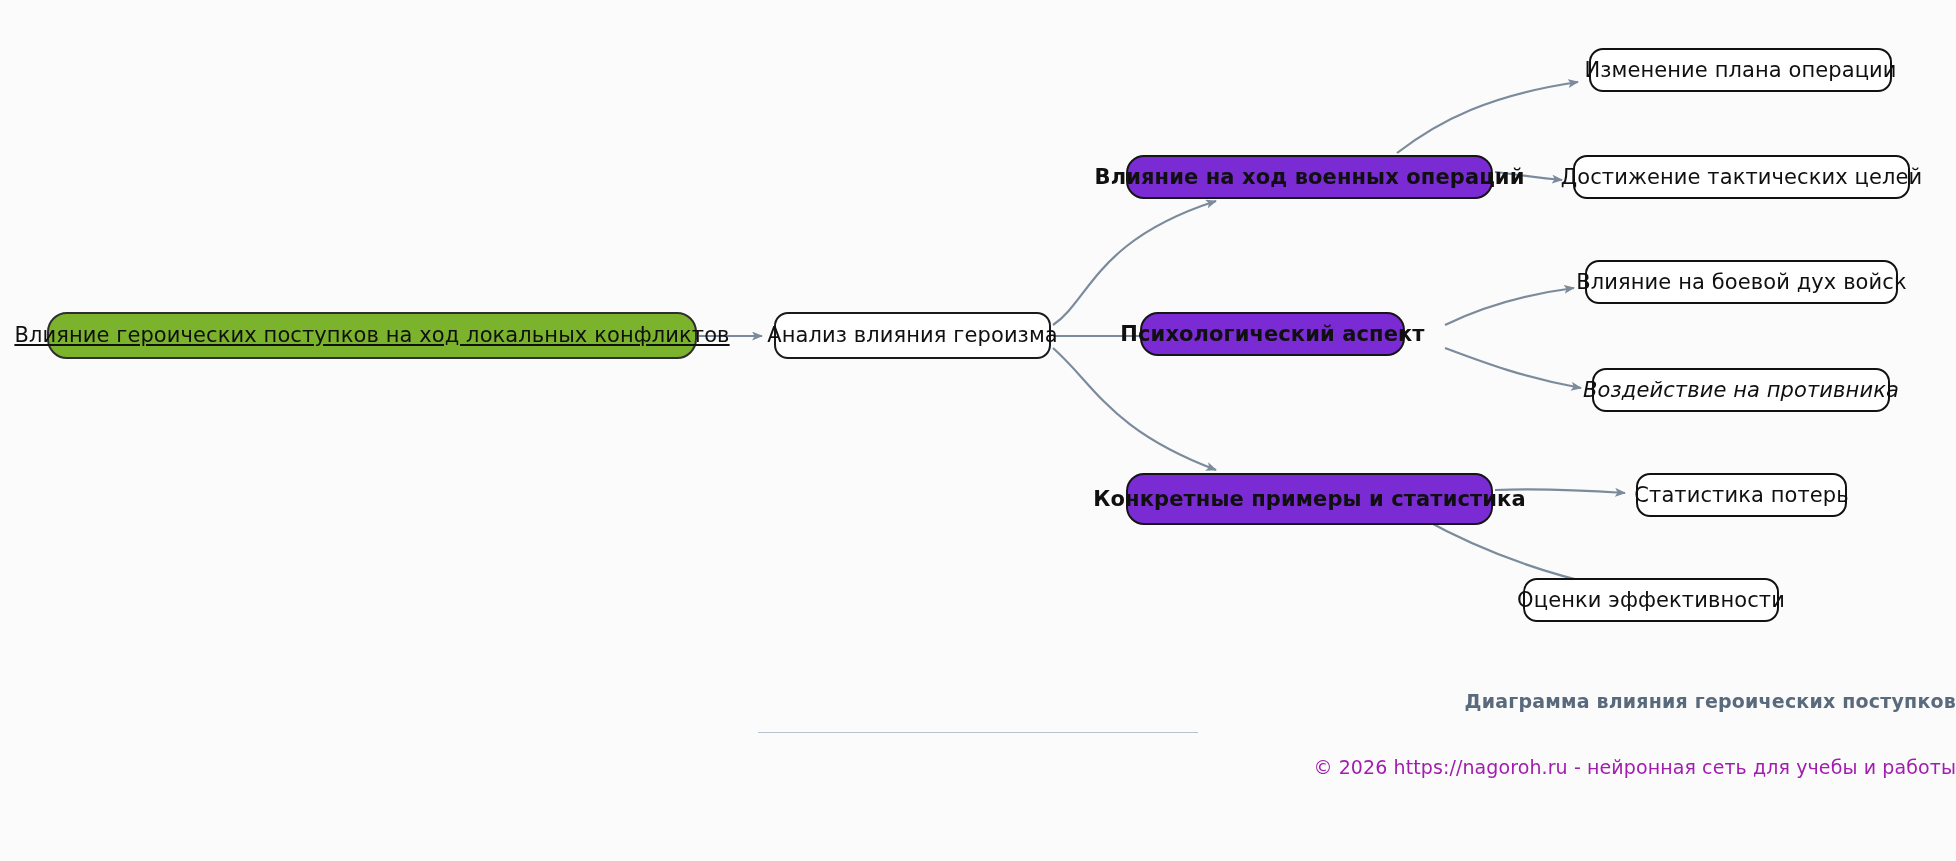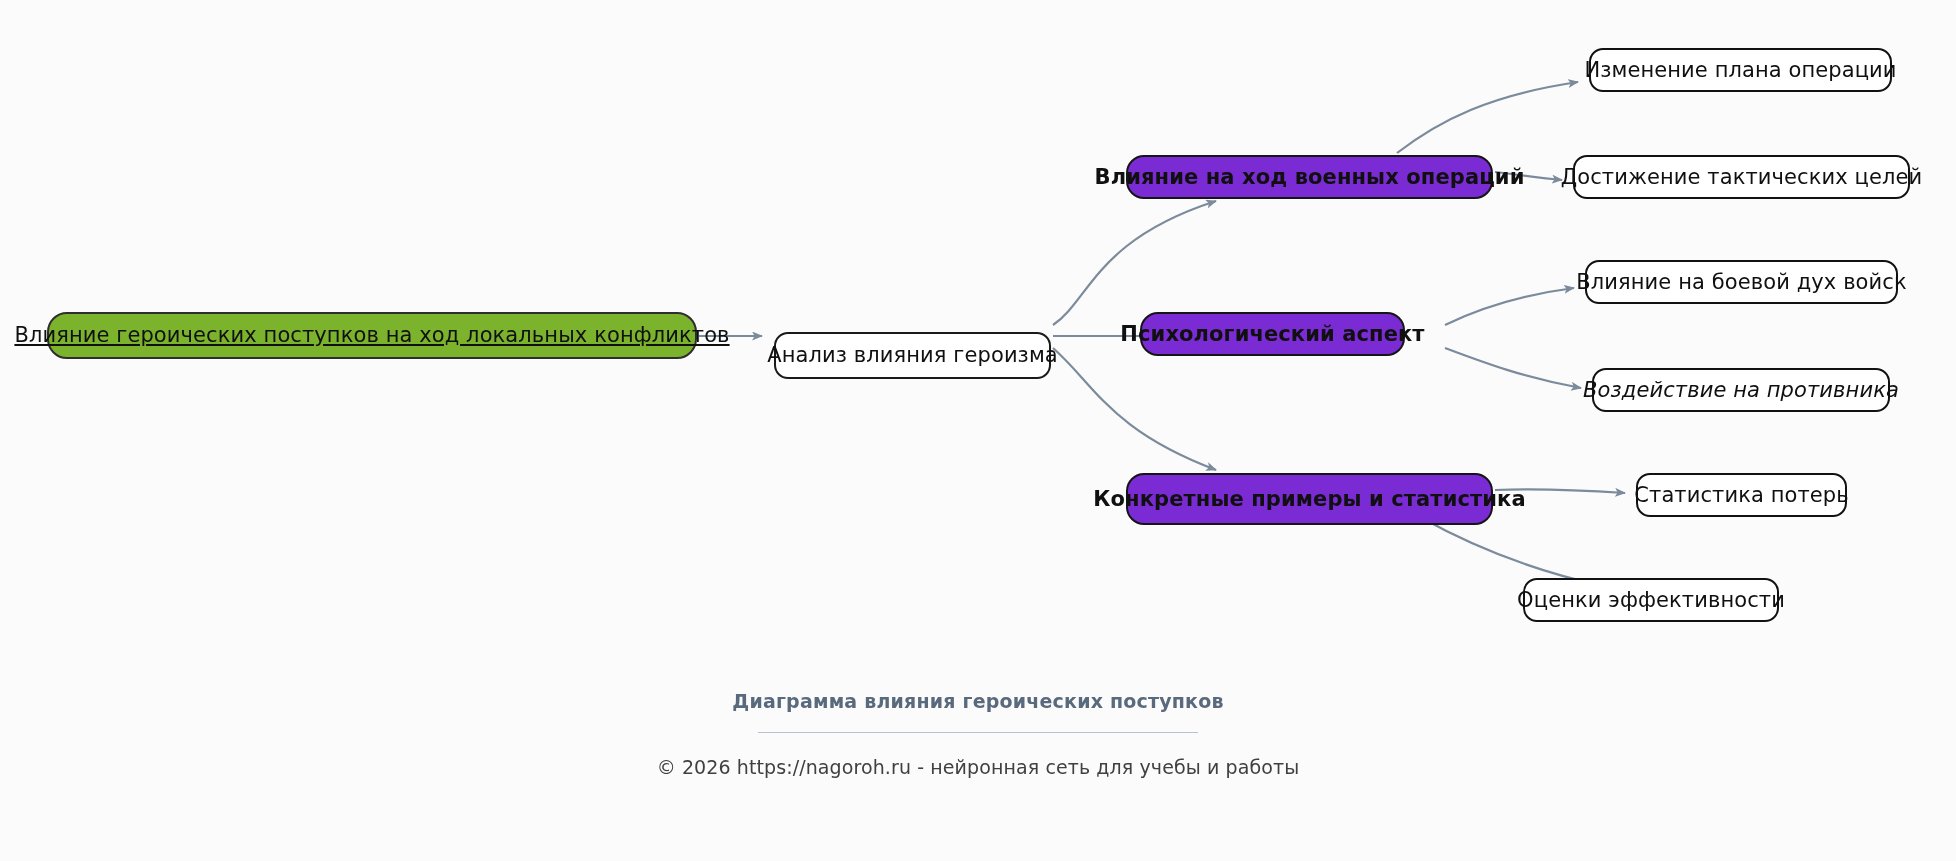--- a/index.html
+++ b/index.html
@@ -50,49 +50,48 @@
   }
   .node.branch {
     background: #7b2bd4;
     border-color: #151515;
     border-radius: 18px;
     font-weight: bold;
   }
   .node.mid {
     border-radius: 14px;
     border-color: #1a1a1a;
-    margin-top: 20px;
   }
   .node.leaf {
     border-radius: 14px;
     border-color: #111111;
   }
   #footer {
     position: absolute;
     left: 0;
     top: 690px;
     width: 1956px;
-    text-align: center;
+    text-align: right;
   }
   #caption {
     font-size: 19px;
     font-weight: bold;
     color: #5a6a7d;
     letter-spacing: 0.2px;
   }
   #divider {
     width: 440px;
     height: 1px;
     background: #b9c2cc;
     margin: 20px auto 0 auto;
   }
   #copyright {
     margin-top: 23px;
     font-size: 19px;
-    color: #404040;
+    color: #a21caf;
     letter-spacing: 0.1px;
   }
 </style>
 </head>
 <body>
 
 <div id="canvas">
 
   <svg id="edges" viewBox="0 0 1956 861" xmlns="http://www.w3.org/2000/svg">
     <defs>

